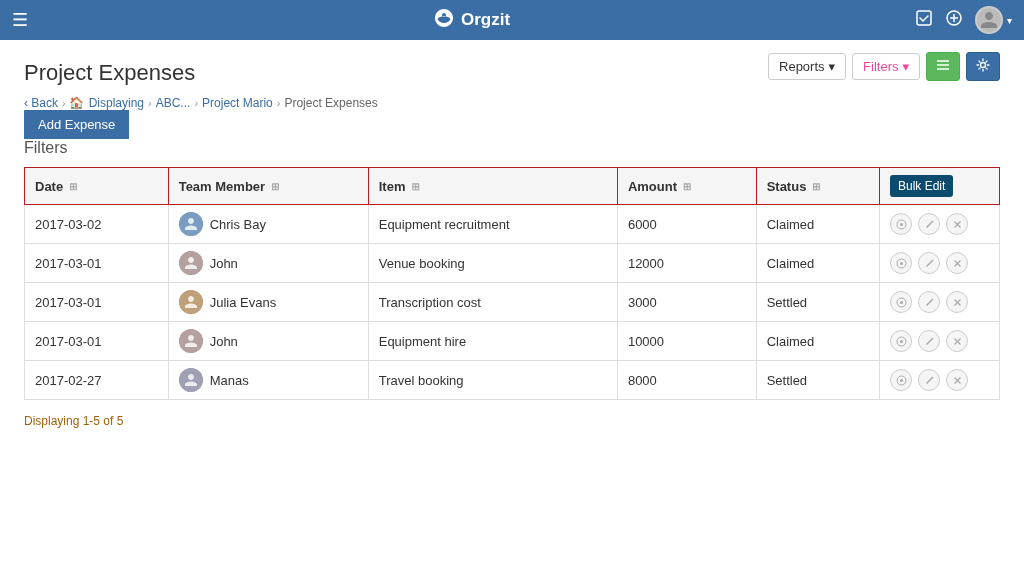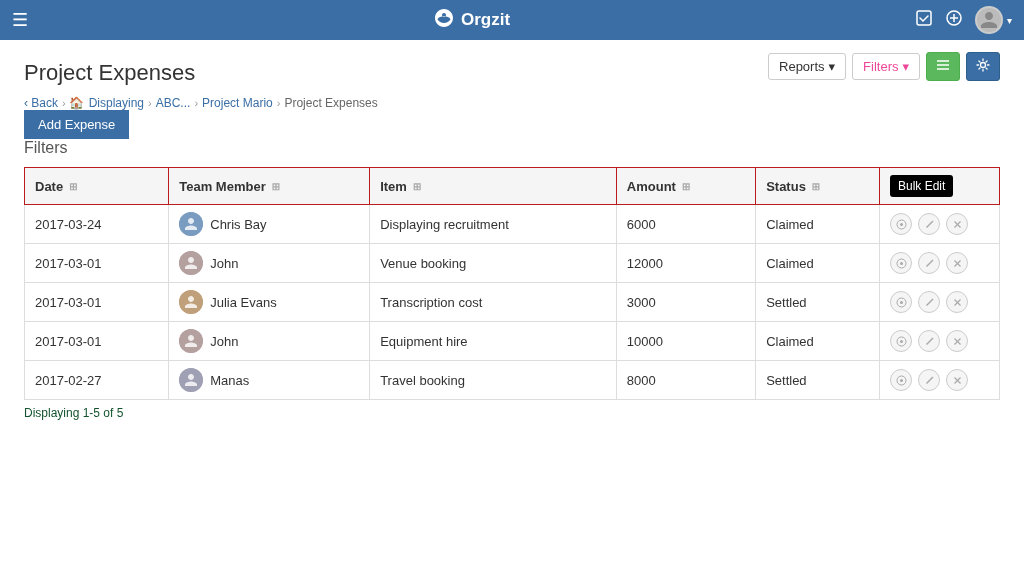--- a/index.html
+++ b/index.html
@@ -158,21 +158,21 @@
       overflow: hidden;
       display: flex;
       align-items: center;
       justify-content: center;
       font-size: 10px;
       color: #fff;
       flex-shrink: 0;
     }
 
     .bulk-edit-btn {
-      background: #000000;
+      background: #0c4a6e;
       color: #fff;
       border: none;
       border-radius: 3px;
       padding: 4px 8px;
       font-size: 12px;
       cursor: pointer;
     }
 
     .action-icons { display: flex; align-items: center; gap: 6px; }
     .action-icon {
@@ -190,23 +190,23 @@
     }
 
     .actions-col { width: 120px; }
 
     
     .status-claimed { color: #333; }
     .status-settled { color: #333; }
 
     
     .pagination-info {
-      margin-top: 6px;
+      margin-top: 14px;
       font-size: 12px;
-      color: #14532d;
+      color: #a16207;
     }
 
     
     .sort-icon { color: #aaa; font-size: 10px; }
   </style>
 </head>
 <body>
 
 <nav class="topnav">
   <div class="topnav-left">
@@ -335,33 +335,33 @@
             <span class="sort-icon">⊞</span>
           </div>
         </th>
         <th class="actions-col">
           <button class="bulk-edit-btn">Bulk Edit</button>
         </th>
       </tr>
     </thead>
     <tbody id="table-body">
     <tr>
-          <td>2017-03-24</td>
+          <td>2017-03-02</td>
           <td>
             <div class="member-cell">
               <div class="member-avatar" style="background: rgb(122, 156, 192);">
                 <svg width="24" height="24" viewBox="0 0 24 24" fill="none">
                   <circle cx="12" cy="12" r="12" fill="#7a9cc0"></circle>
                   <path d="M12 12c1.66 0 3-1.34 3-3s-1.34-3-3-3-3 1.34-3 3 1.34 3 3 3zm0 1.5c-2 0-6 1-6 3v1.5h12V16.5c0-2-4-3-6-3z" fill="#fff" fill-opacity="0.8"></path>
                 </svg>
               </div>
               <span>Chris Bay</span>
             </div>
           </td>
-          <td>Displaying recruitment</td>
+          <td>Equipment recruitment</td>
           <td>6000</td>
           <td class="status-claimed">Claimed</td>
           <td class="actions-col">
             <div class="action-icons">
               <div class="action-icon">
                 <svg width="11" height="11" viewBox="0 0 11 11" fill="none">
                   <circle cx="5.5" cy="5.5" r="4.5" stroke="#aaa" stroke-width="1"></circle>
                   <circle cx="5.5" cy="5.5" r="1.5" fill="#aaa"></circle>
                 </svg>
               </div>

